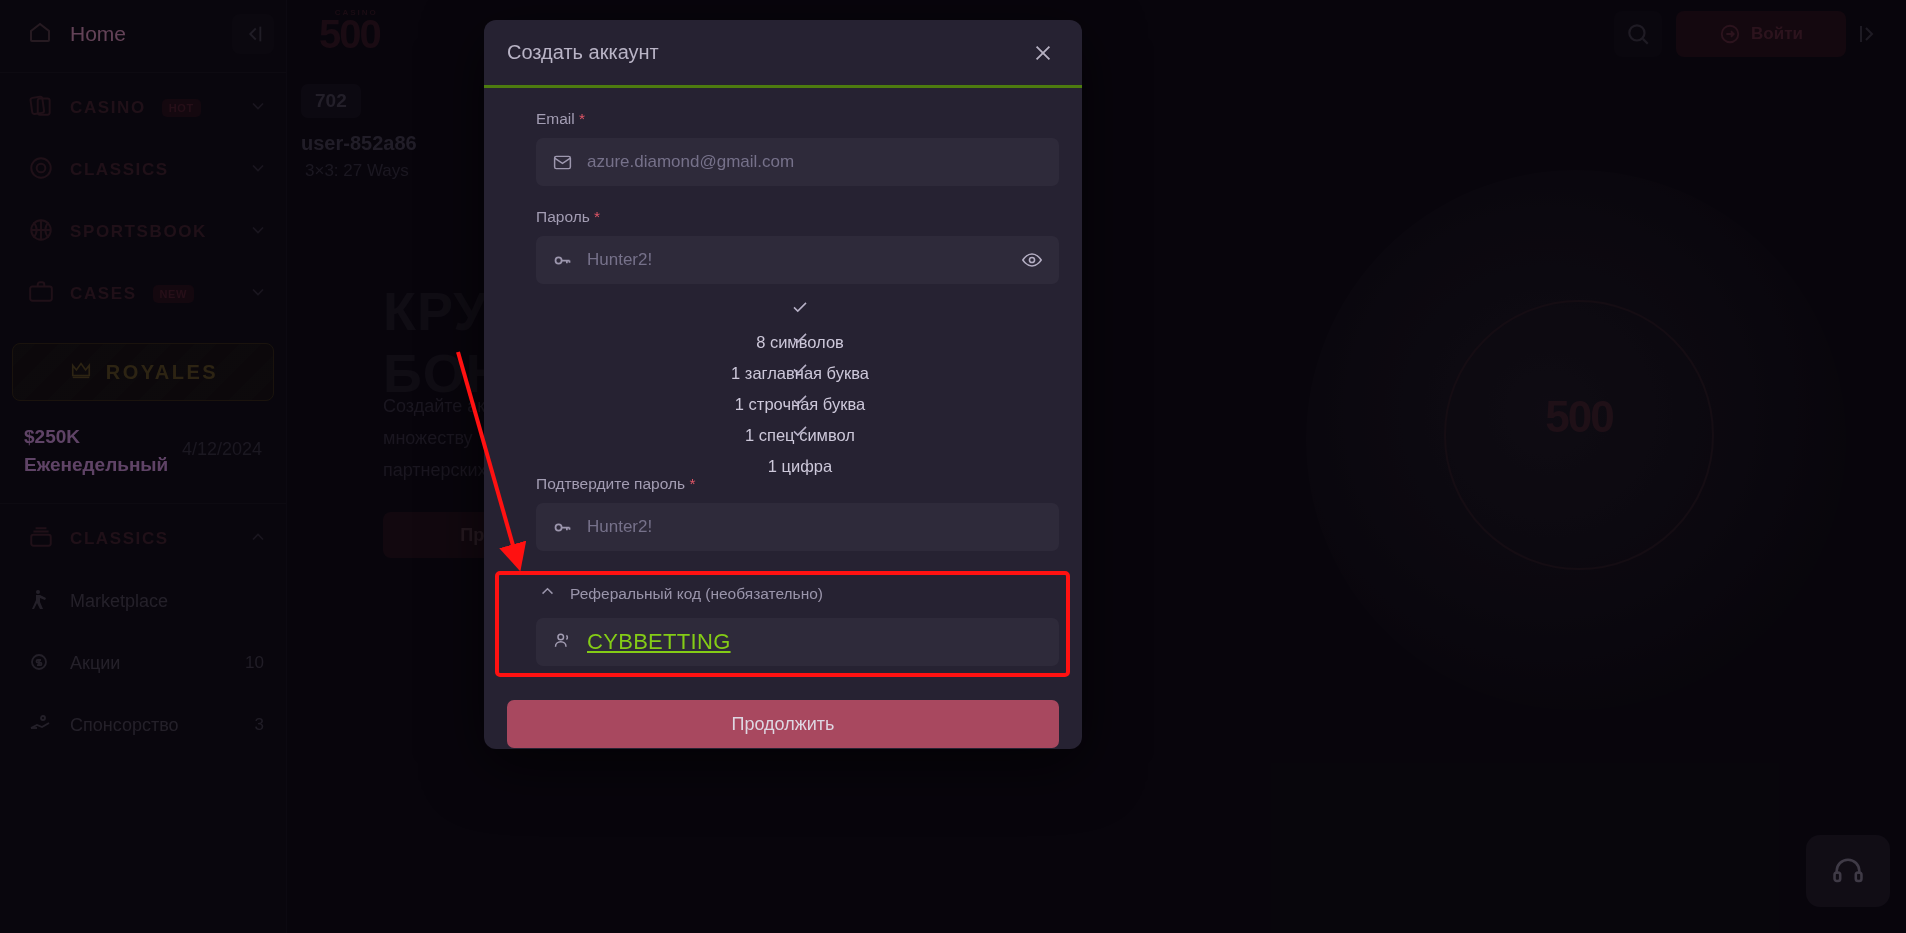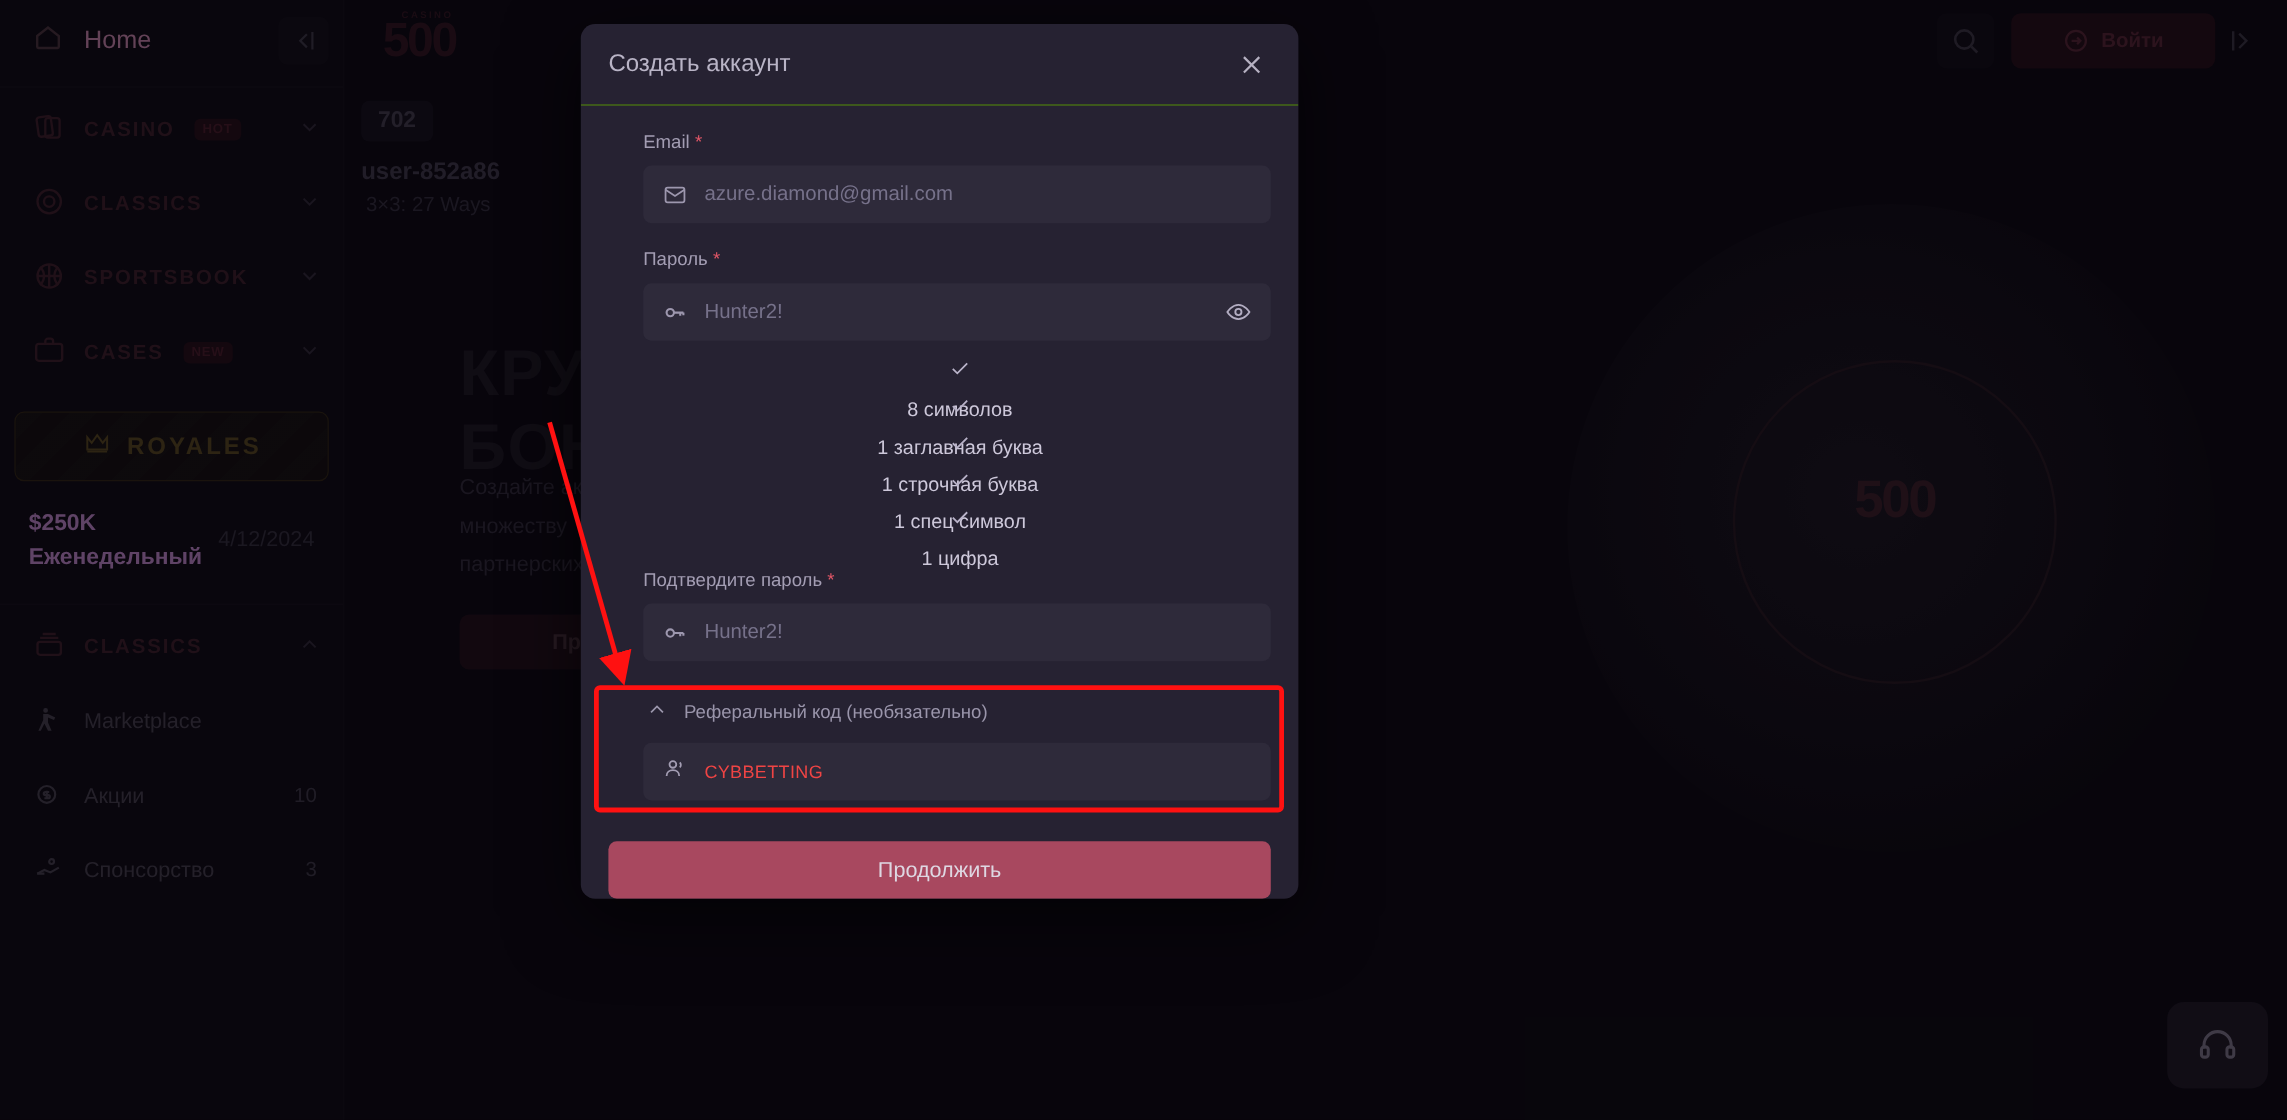--- a/index.html
+++ b/index.html
@@ -128,21 +128,21 @@
   .scrim { position: absolute; inset: 0; background: rgba(6,4,10,.62); }
 
   
   .modal {
     position: absolute; left: 484px; top: 20px; width: 598px; height: 729px;
     background: #262232; border-radius: 12px; overflow: hidden;
     box-shadow: 0 16px 60px rgba(0,0,0,.6);
   }
   .modal-head {
     height: 68px; display: flex; align-items: center; padding: 0 22px 0 23px;
-    border-bottom: 1px solid #4d7c0f;
+    border-bottom: 3px solid #4d7c0f;
   }
   .modal-title { color: #b9b4c6; font-size: 20px; }
   .modal-close { margin-left: auto; color: #b6b1c2; width: 34px; height: 34px;
     display: flex; align-items: center; justify-content: center; }
   .modal-body { padding: 22px 23px 0 23px; margin-left: 29px; }
 
   .field-label { color: #a39db3; font-size: 15.5px; margin-bottom: 10px; }
   .req { color: #e05667; }
   .input {
     height: 48px; background: #2e2a3a; border-radius: 7px;
@@ -158,21 +158,21 @@
   .gap22 { height: 22px; }
 
   .ref-wrap {
     position: relative; margin-top: 18px; padding: 14px 0 16px 0;
   }
   .ref-head { display: flex; align-items: center; gap: 14px; color: #9a95ab; font-size: 15.5px; padding-left: 3px; }
   .ref-input {
     margin-top: 14px; height: 48px; background: #2e2a3a; border-radius: 7px;
     display: flex; align-items: center; padding: 0 16px; gap: 14px;
   }
-  .ref-input .val { color: #ef4444; font-size: 15px; letter-spacing: .3px; }
+  .ref-input .val { color: #84cc16; font-size: 22px; letter-spacing: .3px; text-decoration: underline; }
 
   .highlight-box {
     position: absolute; left: 11px; top: 551px; width: 575px; height: 106px;
     border: 4px solid #ff1111; border-radius: 5px; pointer-events: none;
   }
 
   .submit {
     margin: 18px 23px 16px 23px; height: 48px; border-radius: 7px;
     background: #a8485f; color: #ded7e2; font-size: 18px;
     display: flex; align-items: center; justify-content: center;

